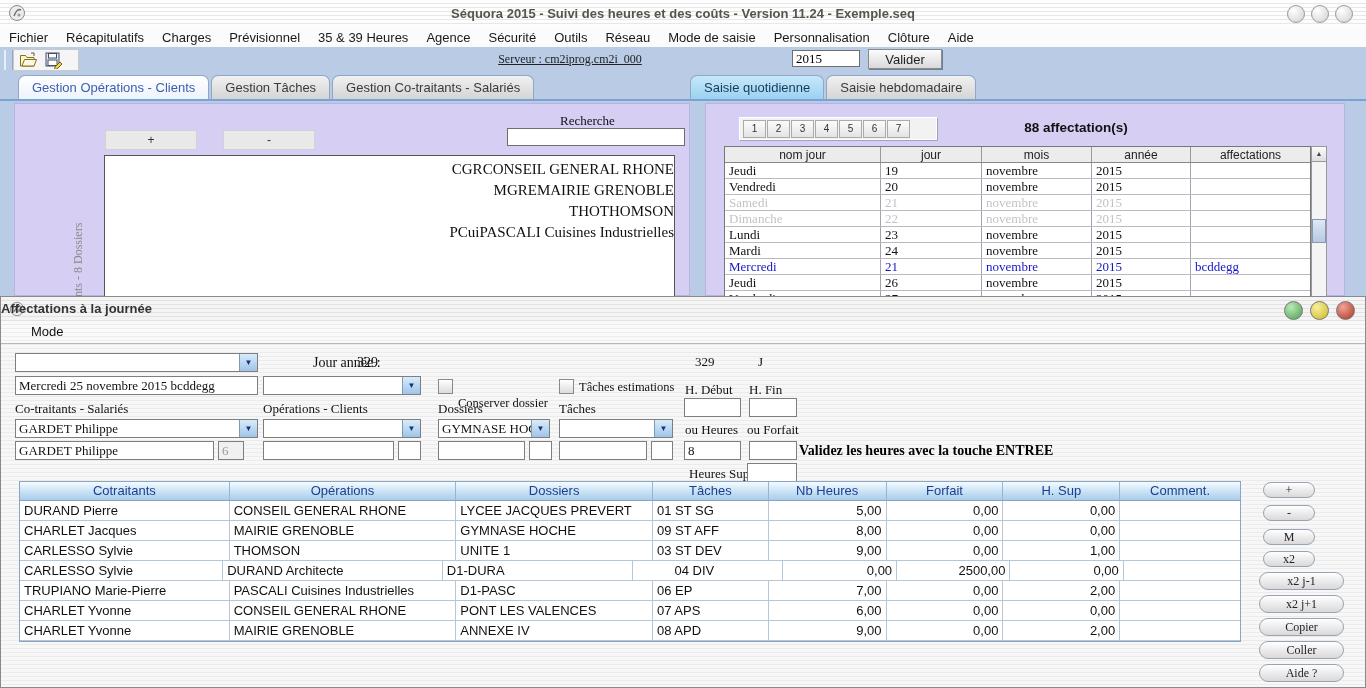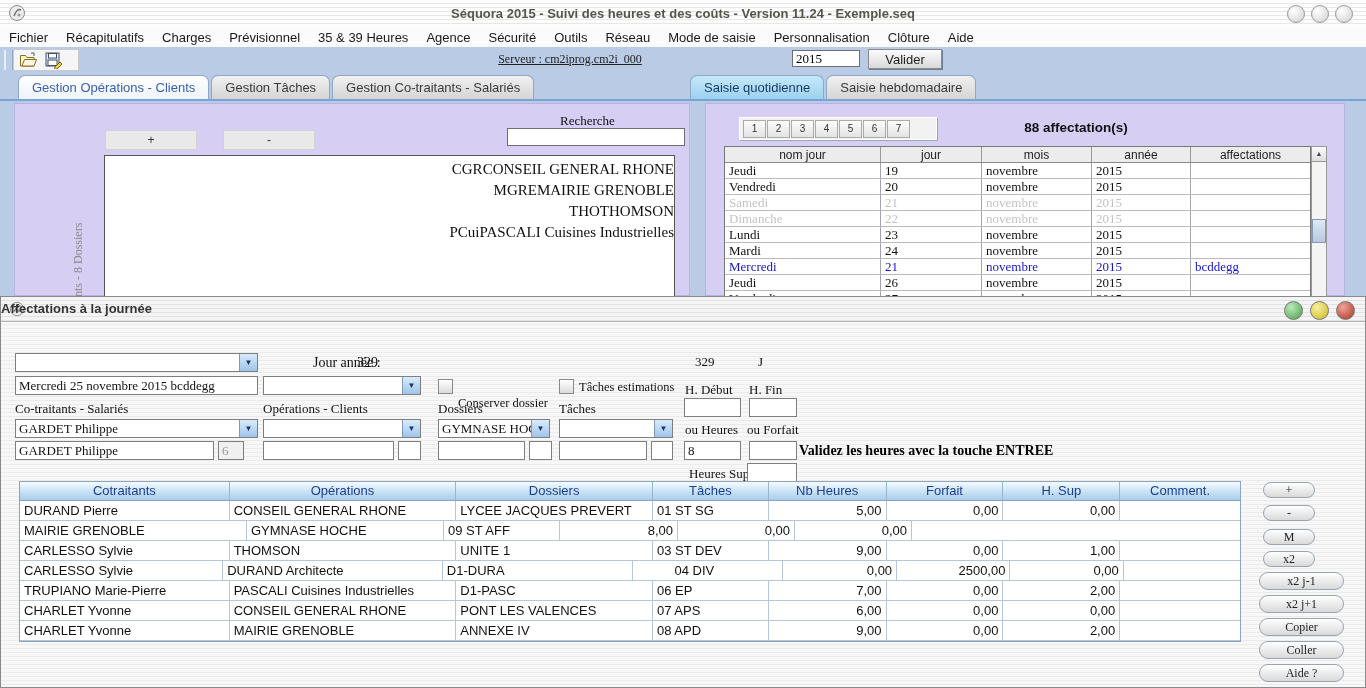--- a/index.html
+++ b/index.html
@@ -318,20 +318,23 @@
             <circle cx="9" cy="9" r="7.5" fill="#ececec" stroke="#8a8a8a"></circle>
             <path d="M6 12 Q9 4 13 6" fill="none" stroke="#777" stroke-width="1.6"></path>
             <circle cx="11" cy="11" r="1.6" fill="#9a9a9a"></circle>
           </svg>
       </span>
       <span class="title">Affectations à la journée</span>
       <span class="dlgbtn green" style="left:1283px;"></span>
       <span class="dlgbtn yellow" style="left:1309px;"></span>
       <span class="dlgbtn red" style="left:1335px;"></span>
     </div>
+    <div id="dlg-menubar" class="abs">
+      <span id="dlg-mode">Mode</span>
+    </div>
 
     <div id="dlg-body" class="abs">
       
       <span class="combo" style="left:14px;top:10px;width:243px;">
         <span class="txt"></span>
         <span class="btn">▼</span>
       </span>
       <span class="slabel" style="left:266px;top:12px;font-size:14px;margin-left:46px;">Jour année  :</span>
       <span class="slabel" style="left:356px;top:12px;font-size:14px;">329</span>
       <span class="slabel" style="left:694px;top:11px;">329</span>
@@ -412,20 +415,21 @@
               <span class="tc0" style="width: 210px;">DURAND Pierre</span>
               <span class="tc1" style="width: 227px;">CONSEIL GENERAL RHONE</span>
               <span class="tc2" style="width: 197px;">LYCEE JACQUES PREVERT</span>
               <span class="tc3" style="width: 116px;">01 ST SG</span>
               <span class="tc4 num" style="width: 118px;">5,00</span>
               <span class="tc5 num" style="width: 117px;">0,00</span>
               <span class="tc6 num" style="width: 117px;">0,00</span>
               <span class="tc7" style="width: 120px;"></span>
             </div>
             <div class="trow">
+              <span class="tc0" style="width: 210px;">CHARLET Jacques</span>
               <span class="tc1" style="width: 227px;">MAIRIE GRENOBLE</span>
               <span class="tc2" style="width: 197px;">GYMNASE HOCHE</span>
               <span class="tc3" style="width: 116px;">09 ST AFF</span>
               <span class="tc4 num" style="width: 118px;">8,00</span>
               <span class="tc5 num" style="width: 117px;">0,00</span>
               <span class="tc6 num" style="width: 117px;">0,00</span>
               <span class="tc7" style="width: 120px;"></span>
             </div>
             <div class="trow">
               <span class="tc0" style="width: 210px;">CARLESSO Sylvie</span>

